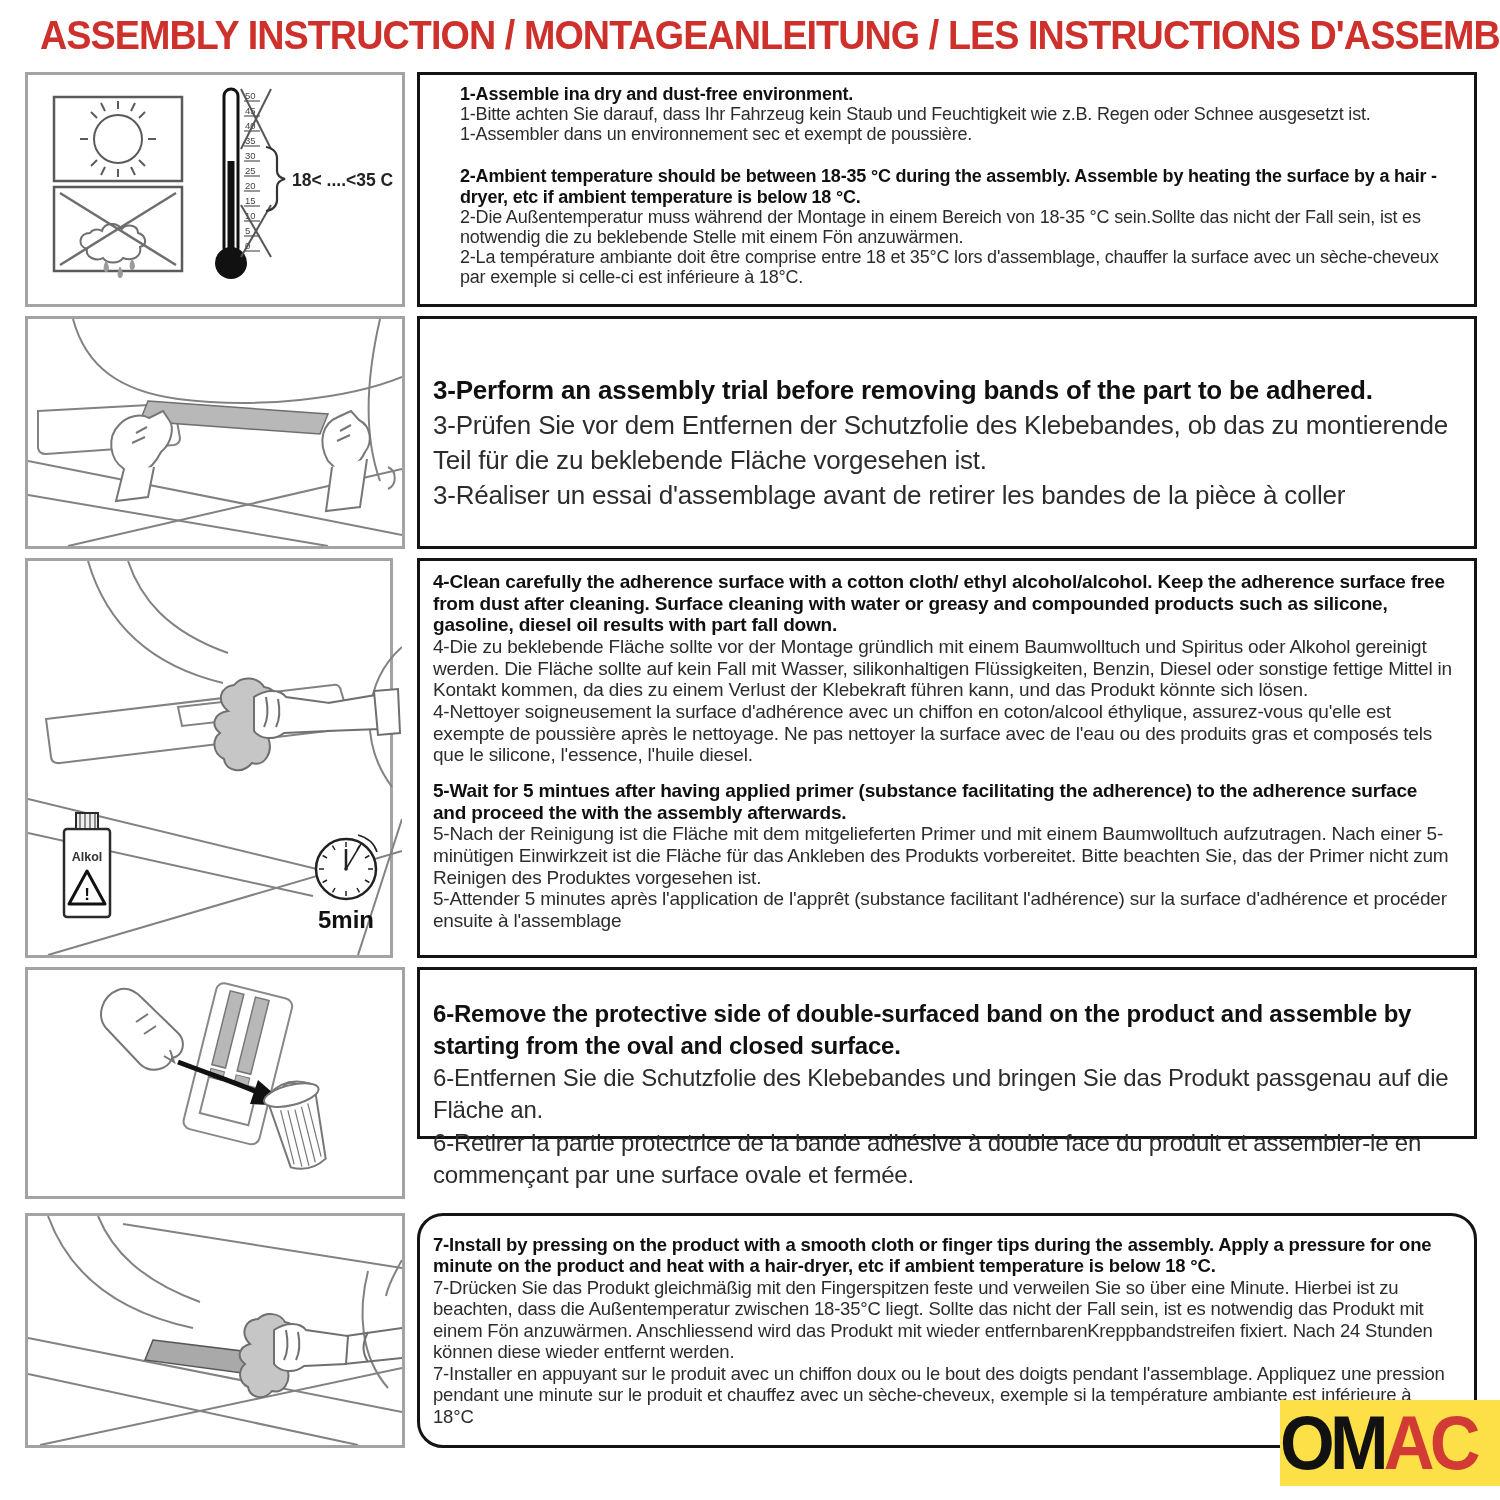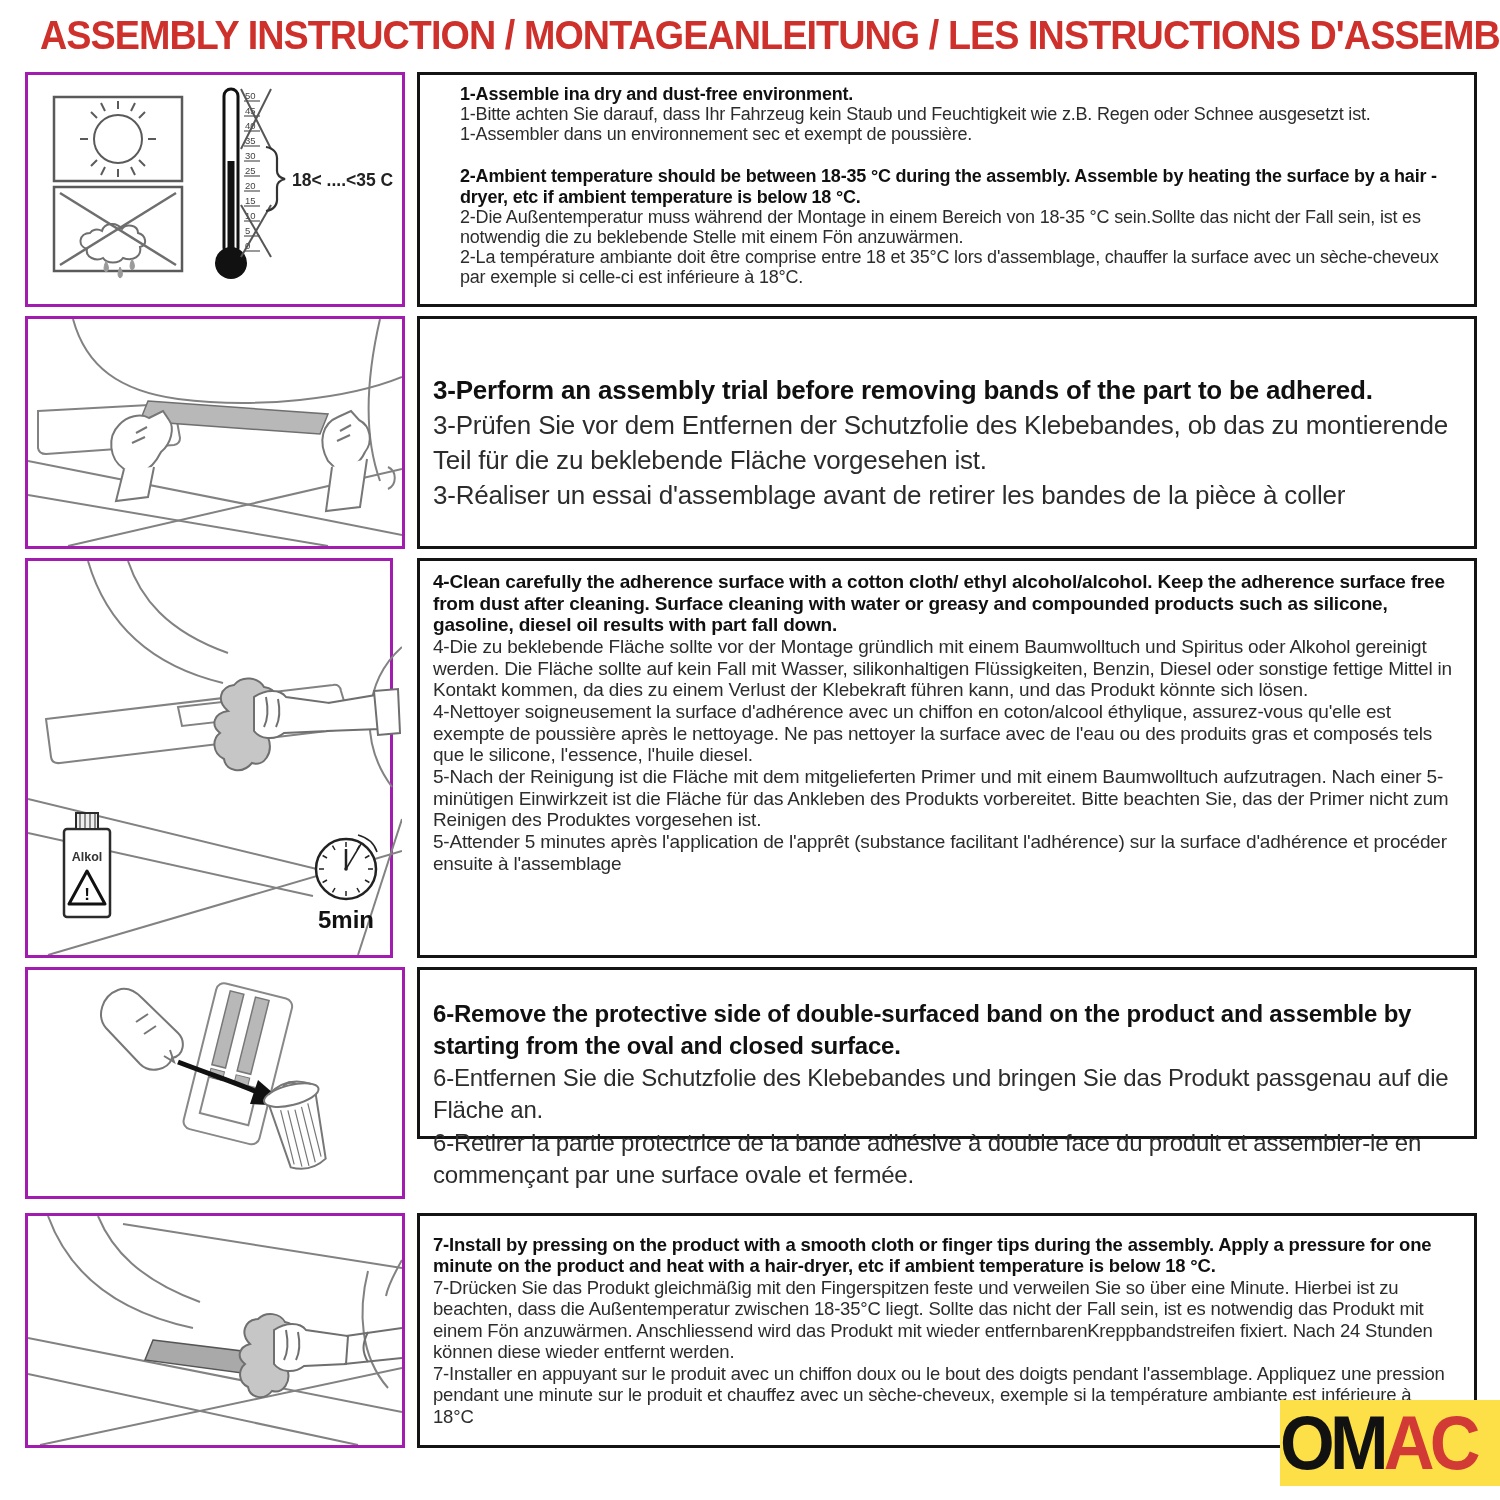--- a/index.html
+++ b/index.html
@@ -2,32 +2,32 @@
 <html><head>
 <meta charset="utf-8">
 <style>
   html,body{margin:0;padding:0;background:#ffffff;}
   .page{position:relative;width:1500px;height:1500px;background:#fff;overflow:hidden;
         font-family:"Liberation Sans",sans-serif;}
   .title{position:absolute;left:40px;top:12px;font-size:41px;font-weight:bold;
          color:#ce302c;letter-spacing:-1px;white-space:nowrap;
          transform:scaleX(0.92);transform-origin:left top;}
   .box{position:absolute;background:#fff;box-sizing:border-box;}
-  .ill{border:3px solid #a21caf;}
+  .ill{border:3px solid #a3a3a3;}
   .txt{border:3px solid #141414;padding:0 22px 0 13px;color:#2c2c2c;}
   .p{margin:0;letter-spacing:-0.2px;}
   .b{font-weight:bold;color:#101010;}
   
   .s1{font-size:18px;line-height:1.12;padding-top:9px;}
   .s1 .gap{margin-top:22px;}
   .s2{font-size:26px;line-height:1.35;padding-top:54px;letter-spacing:-0.3px;}
   .s3{font-size:19px;line-height:1.14;padding-top:10px;}
   .s3 .gap{margin-top:14px;}
   .s4{font-size:24px;line-height:1.34;padding-top:28px;}
-  .s5{font-size:18.5px;line-height:1.16;padding-top:18px;}
+  .s5{font-size:18.5px;line-height:1.16;padding-top:18px;border-radius:26px;}
   svg{display:block;}
   .logo{position:absolute;left:1280px;top:1400px;width:220px;height:86px;background:#fde047;
         display:flex;align-items:center;z-index:5;}
   .logo-text{font-size:74px;font-weight:bold;letter-spacing:-5px;line-height:1;
              transform:scaleX(0.95) scaleY(1.02);transform-origin:left center;white-space:nowrap;}
   .logo-black{color:#111111;}
   .logo-red{color:#d23b35;}
 </style>
 </head>
 <body>
@@ -202,20 +202,21 @@
         <path d="M330,274 Q345,278 349,291" fill="none" stroke="#222" stroke-width="1.5"></path>
         <text x="318" y="367" text-anchor="middle" font-size="24" font-weight="600" fill="#111">5min</text>
       </g>
     </svg>
   </div>
 
   <div class="box txt s3" style="left:417px;top:558px;width:1060px;height:400px;">
     <p class="p b">4-Clean carefully the adherence surface with a cotton cloth/ ethyl alcohol/alcohol. Keep the adherence surface free from dust after cleaning. Surface cleaning with water or greasy and compounded products such as silicone, gasoline, diesel oil results with part fall down.</p>
     <p class="p">4-Die zu beklebende Fläche sollte vor der Montage gründlich mit einem Baumwolltuch und Spiritus oder Alkohol gereinigt werden. Die Fläche sollte auf kein Fall mit Wasser, silikonhaltigen Flüssigkeiten, Benzin, Diesel oder sonstige fettige Mittel in Kontakt kommen, da dies zu einem Verlust der Klebekraft führen kann, und das Produkt könnte sich lösen.</p>
     <p class="p">4-Nettoyer soigneusement la surface d'adhérence avec un chiffon en coton/alcool éthylique, assurez-vous qu'elle est exempte de poussière après le nettoyage. Ne pas nettoyer la surface avec de l'eau ou des produits gras et composés tels que le silicone, l'essence, l'huile diesel.</p>
+    <p class="p b gap">5-Wait for 5 mintues after having applied primer (substance facilitating the adherence) to the adherence surface and proceed the with the assembly afterwards.</p>
     <p class="p">5-Nach der Reinigung ist die Fläche mit dem mitgelieferten Primer und mit einem Baumwolltuch aufzutragen. Nach einer 5-minütigen Einwirkzeit ist die Fläche für das Ankleben des Produkts vorbereitet. Bitte beachten Sie, das der Primer nicht zum Reinigen des Produktes vorgesehen ist.</p>
     <p class="p">5-Attender 5 minutes après l'application de l'apprêt (substance facilitant l'adhérence) sur la surface d'adhérence et procéder ensuite à l'assemblage</p>
   </div>
 
   <div class="box ill" style="left:25px;top:967px;width:380px;height:232px;">
     <svg viewBox="0 0 374 226" width="374" height="226">
 
       <g transform="rotate(14 205 105)">
         <rect x="168" y="18" width="78" height="150" rx="8" fill="none" stroke="#888" stroke-width="2"></rect>
         <rect x="182" y="112" width="50" height="38" fill="none" stroke="#888" stroke-width="2"></rect>

